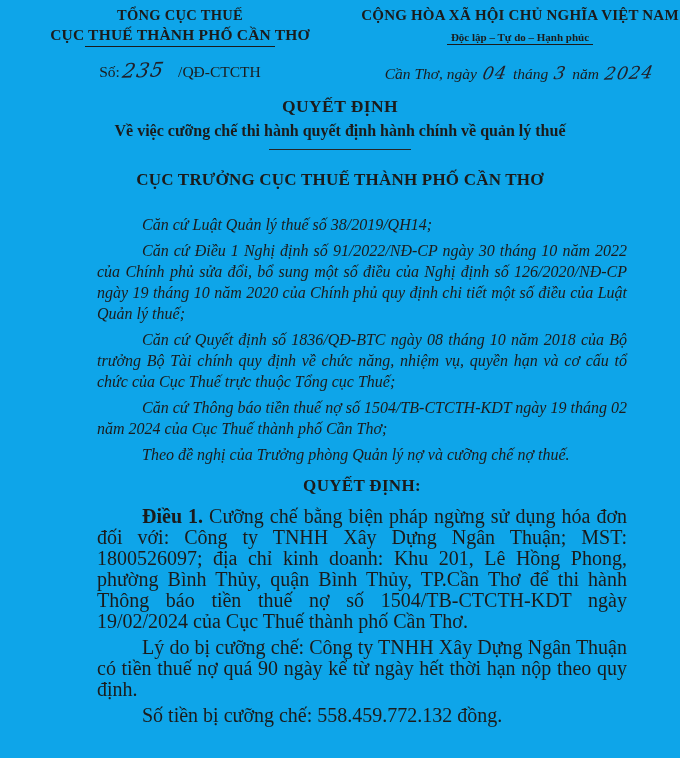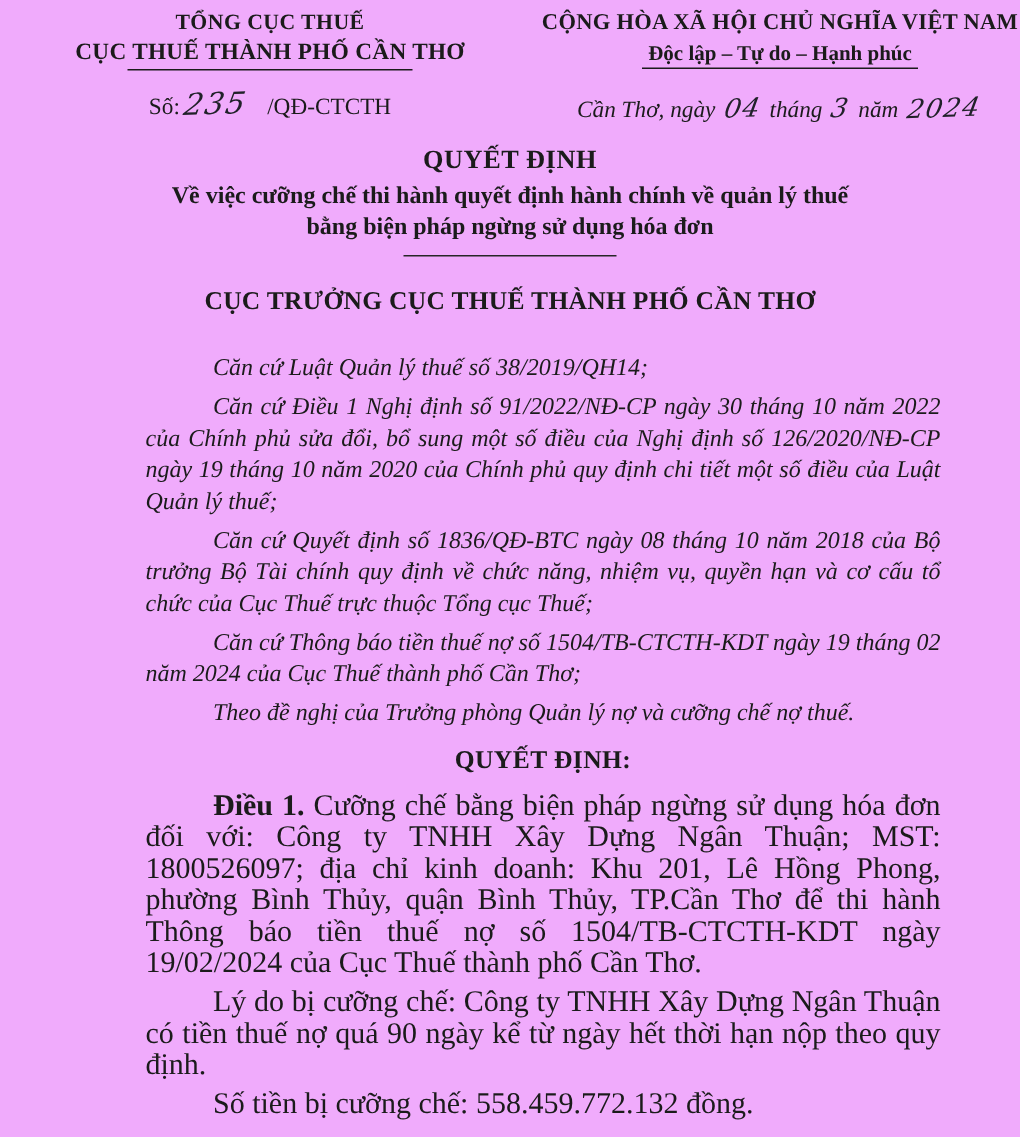--- a/index.html
+++ b/index.html
@@ -1,37 +1,37 @@
 <!DOCTYPE html>
 <html><head>
 <meta charset="utf-8">
 <style>
   html,body{margin:0;padding:0;}
   body{background:#e8e8e8;}
   .doc{
     position:relative;
     width:680px;height:758px;
     margin:0 auto;
-    background:#f0abfc;
+    background:#0ea5e9;
     color:#1b1b1b;
     font-family:"Liberation Serif", serif;
     overflow:hidden;
     box-sizing:border-box;
     padding-top:6px;
   }
   
   .header{display:flex;align-items:flex-start;}
   .header-left{width:360px;text-align:center;box-sizing:border-box;}
   .header-right{flex:1;text-align:center;box-sizing:border-box;}
   .agency-parent{font-weight:bold;font-size:14.5px;line-height:19px;letter-spacing:.3px;}
   .agency-name{font-weight:bold;font-size:15.5px;line-height:20px;letter-spacing:.2px;}
   .agency-rule{width:190px;border-top:1.3px solid #1b1b1b;margin:1px auto 0;}
   .doc-number{margin-top:13px;font-size:15.5px;line-height:24px;}
   .nation{font-weight:bold;font-size:15px;line-height:19px;letter-spacing:.2px;}
-  .motto{margin-top:2px;font-size:14px;line-height:20px;}
+  .motto{margin-top:2px;font-size:11px;line-height:20px;}
   .motto-text{font-weight:bold;border-bottom:1.3px solid #1b1b1b;padding:0 4px 1px;}
   .dateline{margin-top:15px;font-size:15.5px;font-style:italic;line-height:24px;white-space:nowrap;}
   .hand{
     display:inline-block;
     font-family:"DejaVu Serif", serif;
     font-style:italic;
     font-size:19px;
     line-height:18px;
     letter-spacing:1px;
     transform:skewX(-12deg) rotate(-2deg);
@@ -89,21 +89,20 @@
         <span class="hand">3</span>
         <span>năm</span>
         <span class="hand">2024</span>
       </div>
     </div>
   </div>
 
   <div class="title-block">
     <div class="main-title">QUYẾT ĐỊNH</div>
     <div class="sub-title">Về việc cưỡng chế thi hành quyết định hành chính về quản lý thuế</div>
-    <div class="sub-title2">bằng biện pháp ngừng sử dụng hóa đơn</div>
     <div class="title-rule"></div>
     <div class="authority">CỤC TRƯỞNG CỤC THUẾ THÀNH PHỐ CẦN THƠ</div>
   </div>
 
   <div class="content">
     <div class="preamble">
       <p>Căn cứ Luật Quản lý thuế số 38/2019/QH14;</p>
       <p>Căn cứ Điều 1 Nghị định số 91/2022/NĐ-CP ngày 30 tháng 10 năm 2022 của Chính phủ sửa đổi, bổ sung một số điều của Nghị định số 126/2020/NĐ-CP ngày 19 tháng 10 năm 2020 của Chính phủ quy định chi tiết một số điều của Luật Quản lý thuế;</p>
       <p>Căn cứ Quyết định số 1836/QĐ-BTC ngày 08 tháng 10 năm 2018 của Bộ trưởng Bộ Tài chính quy định về chức năng, nhiệm vụ, quyền hạn và cơ cấu tổ chức của Cục Thuế trực thuộc Tổng cục Thuế;</p>
       <p>Căn cứ Thông báo tiền thuế nợ số 1504/TB-CTCTH-KDT ngày 19 tháng 02 năm 2024 của Cục Thuế thành phố Cần Thơ;</p>

